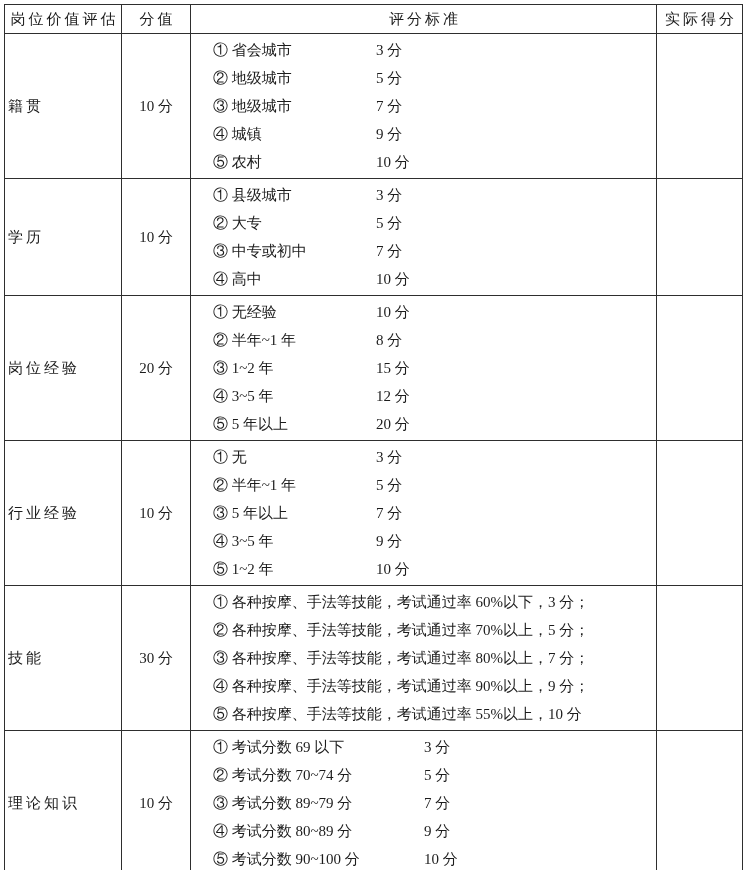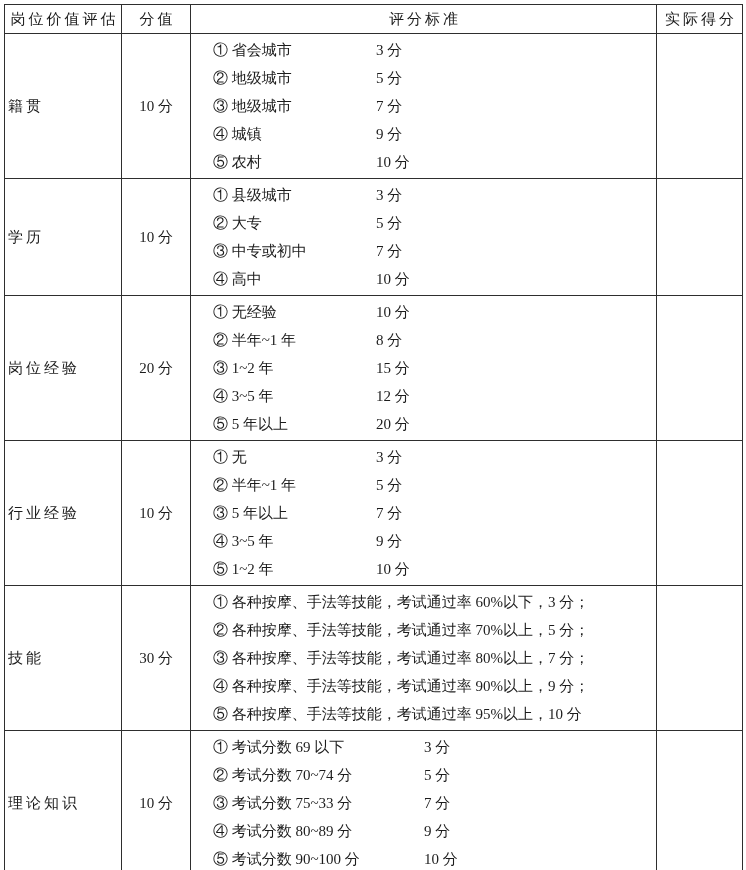--- a/index.html
+++ b/index.html
@@ -202,40 +202,40 @@
   </tr>
         <tr>
     <td class="cat">技能</td>
     <td class="pts">30 分</td>
     <td class="crit">
       <div class="lines">
               <div class="line">① 各种按摩、手法等技能，考试通过率 60%以下，3 分；</div>
               <div class="line">② 各种按摩、手法等技能，考试通过率 70%以上，5 分；</div>
               <div class="line">③ 各种按摩、手法等技能，考试通过率 80%以上，7 分；</div>
               <div class="line">④ 各种按摩、手法等技能，考试通过率 90%以上，9 分；</div>
-              <div class="line">⑤ 各种按摩、手法等技能，考试通过率 95%以上，10 分</div>
+              <div class="line">⑤ 各种按摩、手法等技能，考试通过率 55%以上，10 分</div>
             </div>
     </td>
     <td class="act"></td>
   </tr>
         <tr class="wide">
     <td class="cat">理论知识</td>
     <td class="pts">10 分</td>
     <td class="crit">
       <div class="lines">
               <div class="line">
                 <span class="label">① 考试分数 69 以下</span>
                 <span class="score">3 分</span>
               </div>
               <div class="line">
                 <span class="label">② 考试分数 70~74 分</span>
                 <span class="score">5 分</span>
               </div>
               <div class="line">
-                <span class="label">③ 考试分数 75~33 分</span>
+                <span class="label">③ 考试分数 89~79 分</span>
                 <span class="score">7 分</span>
               </div>
               <div class="line">
                 <span class="label">④ 考试分数 80~89 分</span>
                 <span class="score">9 分</span>
               </div>
               <div class="line">
                 <span class="label">⑤ 考试分数 90~100 分</span>
                 <span class="score">10 分</span>
               </div>

